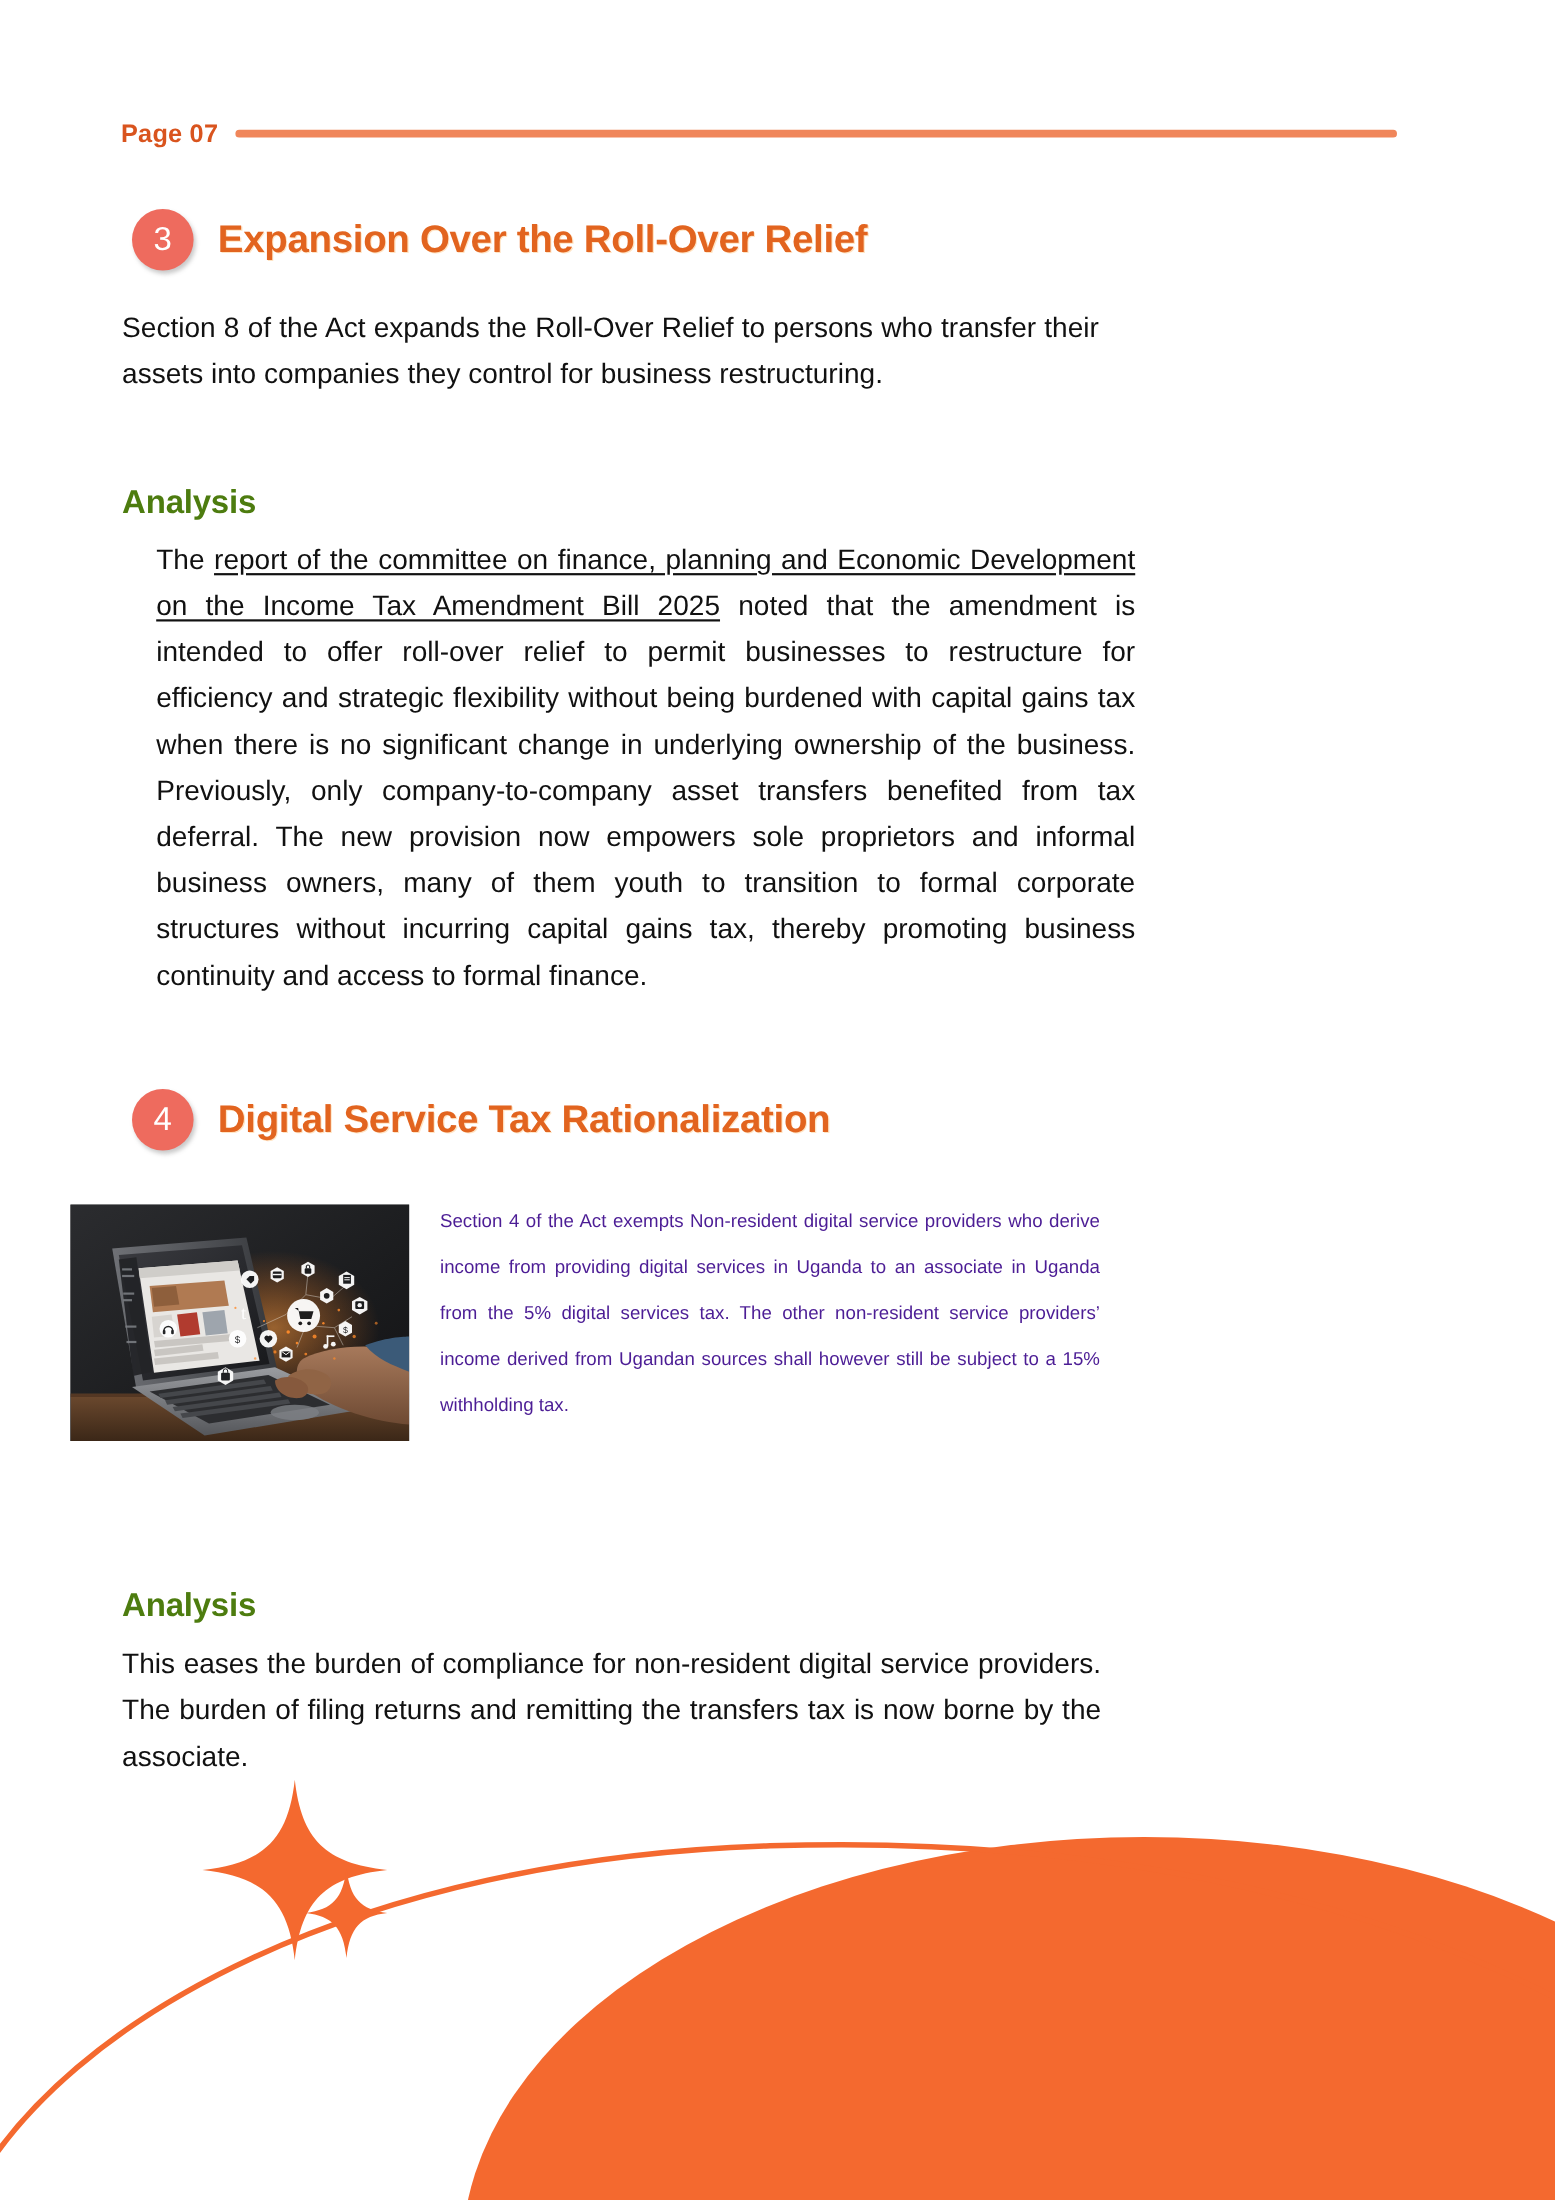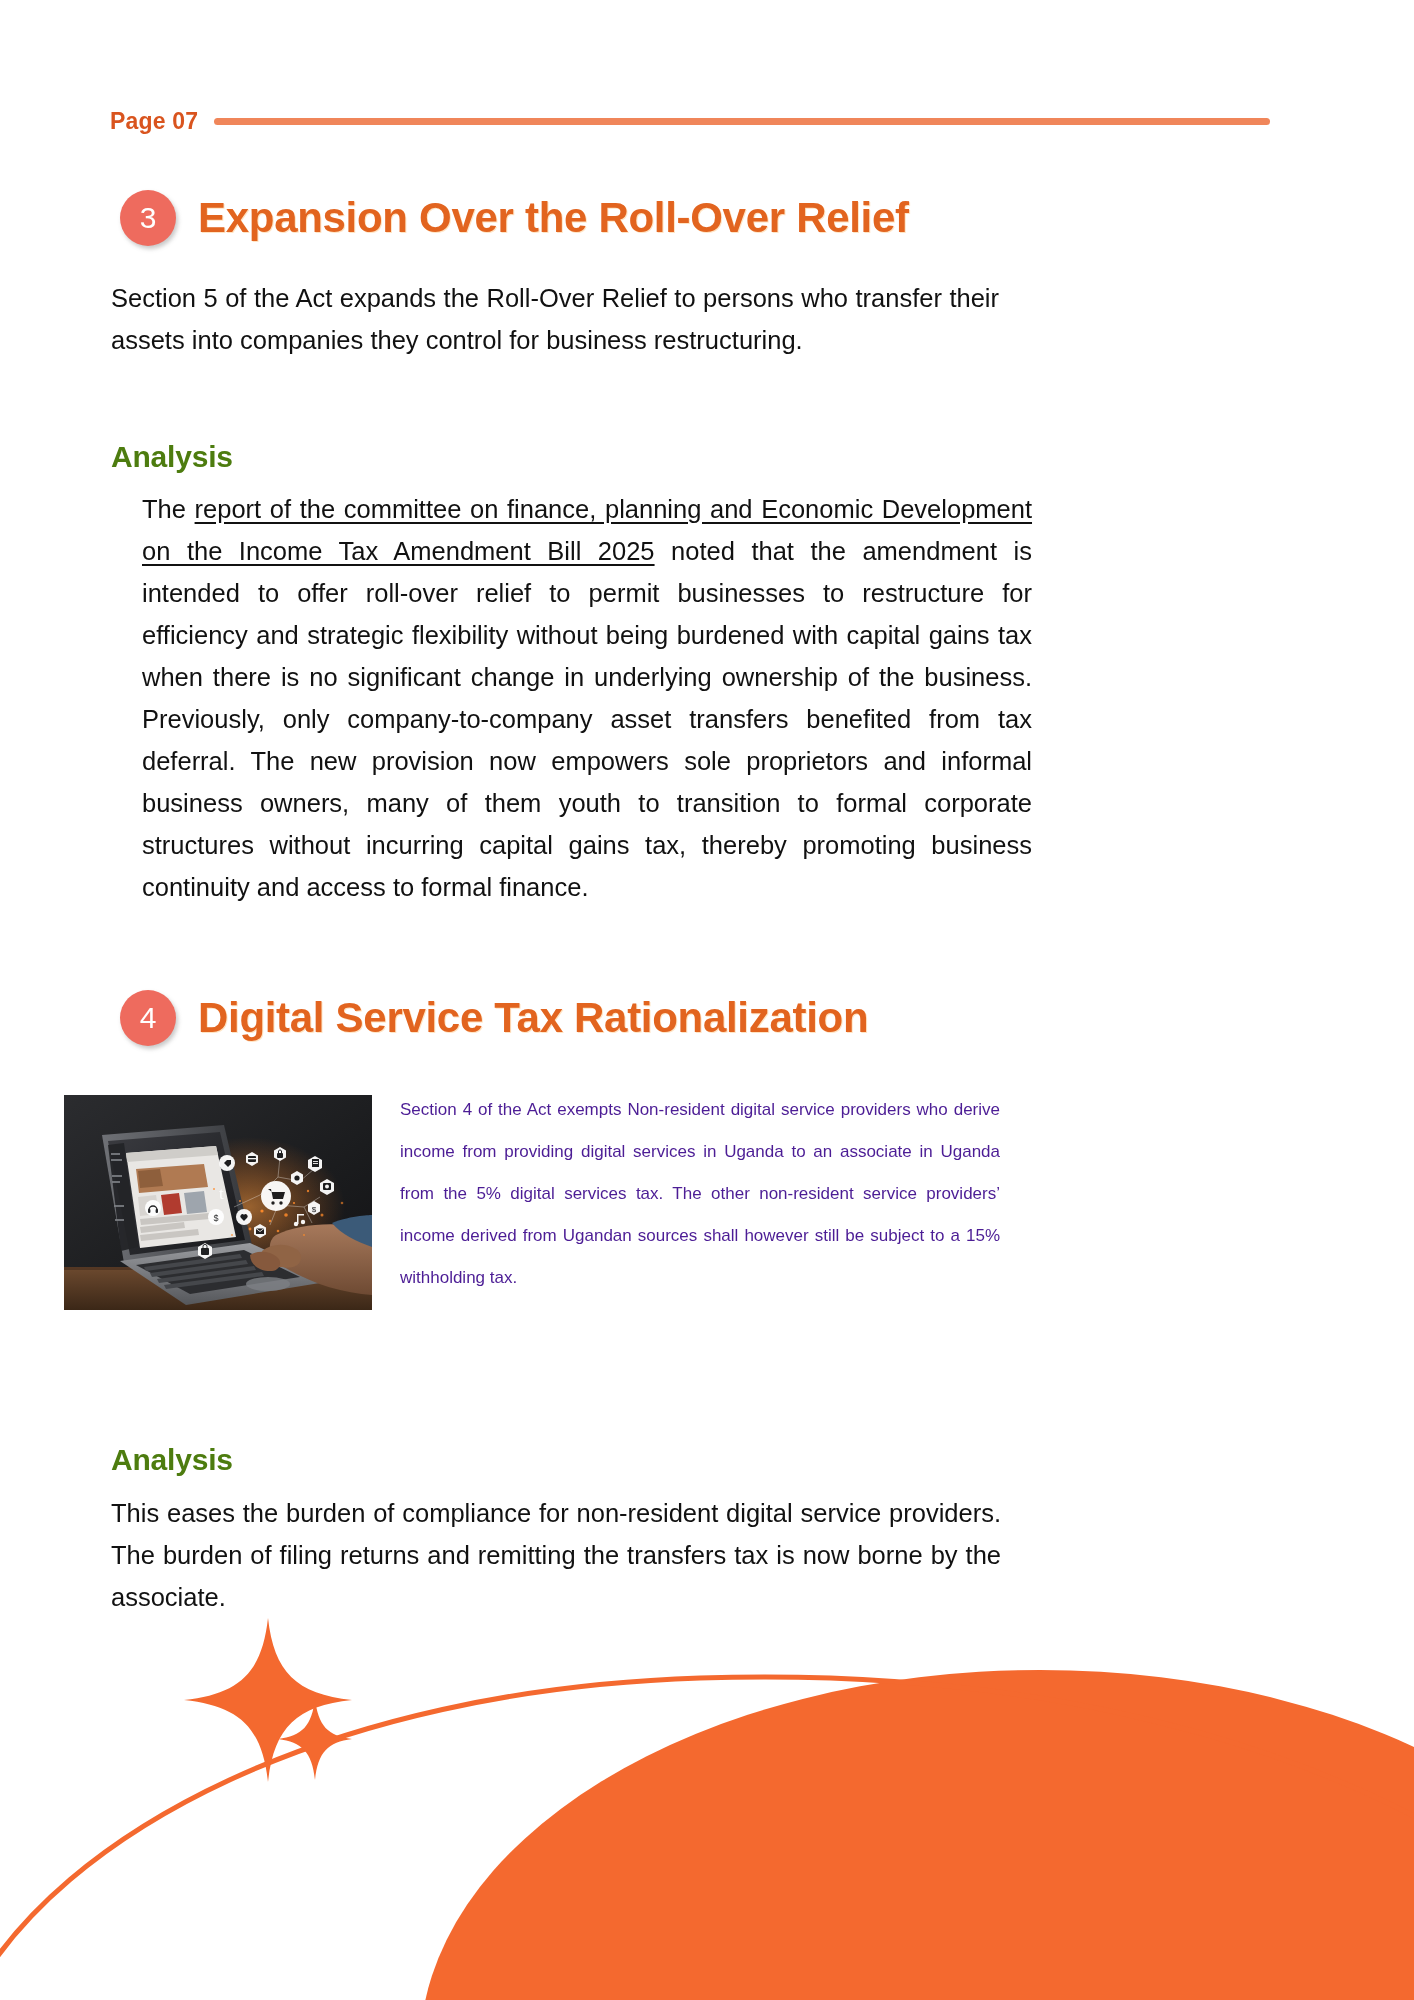--- a/index.html
+++ b/index.html
@@ -57,21 +57,21 @@
     color: #ffffff;
     display: flex;
     align-items: center;
     justify-content: center;
     font-size: 30px;
     font-weight: 400;
     flex: 0 0 auto;
     box-shadow: 2px 3px 4px rgba(100,100,100,0.35);
   }
   .section-title {
-    font-size: 42px;
+    font-size: 35px;
     font-weight: bold;
     color: #E2641F;
     letter-spacing: -0.3px;
     text-shadow: 1px 1px 0 rgba(255, 225, 190, 0.9);
     white-space: nowrap;
   }
 
   
   .body-text {
     font-size: 25.5px;
@@ -147,21 +147,21 @@
   <div class="page-header">
     <div class="page-label">Page 07</div>
     <div class="header-rule"></div>
   </div>
 
   <div class="section-head" id="sec3-head">
     <div class="badge">3</div>
     <div class="section-title">Expansion Over the Roll-Over Relief</div>
   </div>
 
-  <div class="body-text" id="sec3-intro">Section 5 of the Act expands the Roll-Over Relief to persons who transfer their assets into companies they control for business restructuring.</div>
+  <div class="body-text" id="sec3-intro">Section 8 of the Act expands the Roll-Over Relief to persons who transfer their assets into companies they control for business restructuring.</div>
 
   <div class="sub-head" id="analysis1-head">Analysis</div>
 
   <div class="body-text" id="analysis1-body">
     <span>The </span><span class="u">report of the committee on finance, planning and Economic Development on the Income Tax Amendment Bill 2025</span><span> noted that the amendment is intended to offer roll-over relief to permit businesses to restructure for efficiency and strategic flexibility without being burdened with capital gains tax when there is no significant change in underlying ownership of the business. Previously, only company-to-company asset transfers benefited from tax deferral. The new provision now empowers sole proprietors and informal business owners, many of them youth to transition to formal corporate structures without incurring capital gains tax, thereby promoting business continuity and access to formal finance.</span>
   </div>
 
   <div class="section-head" id="sec4-head">
     <div class="badge">4</div>
     <div class="section-title">Digital Service Tax Rationalization</div>

